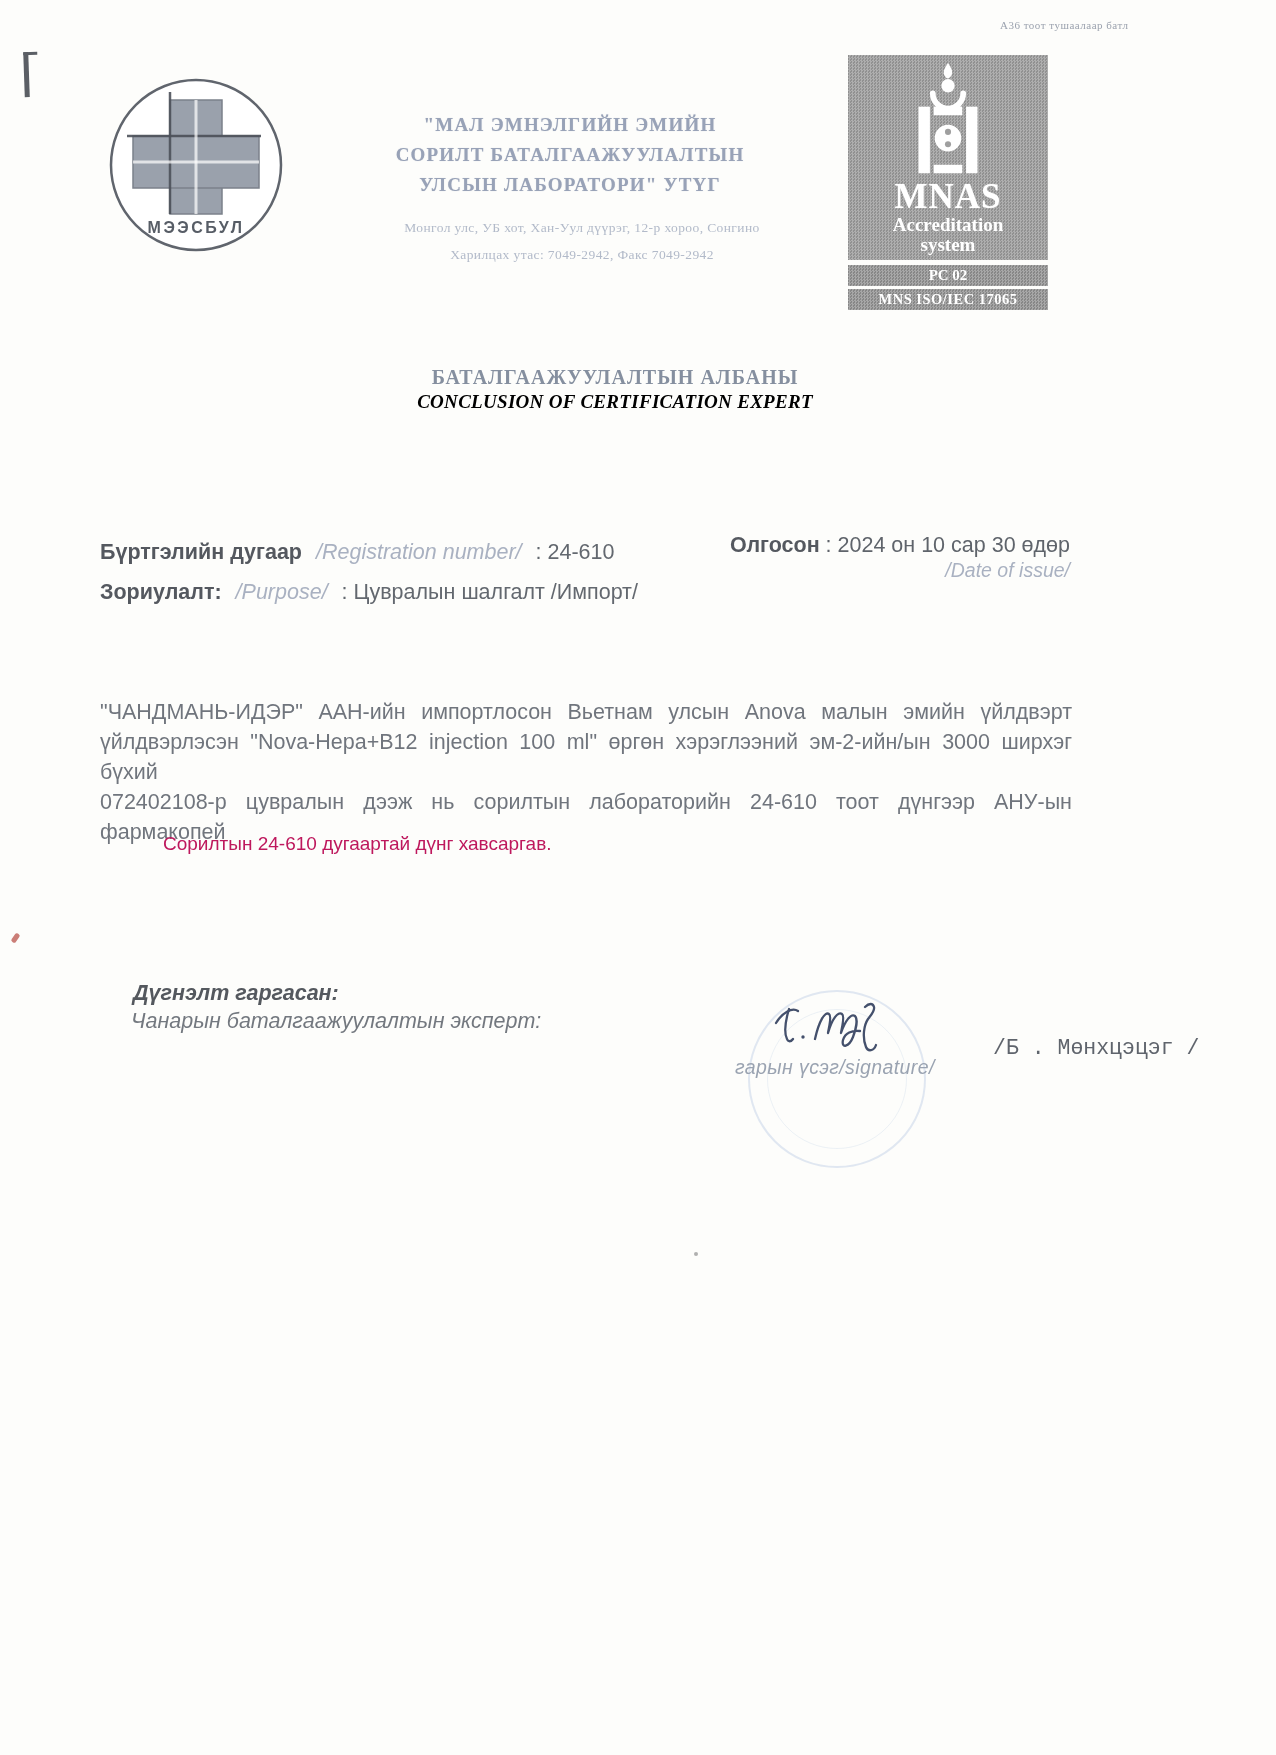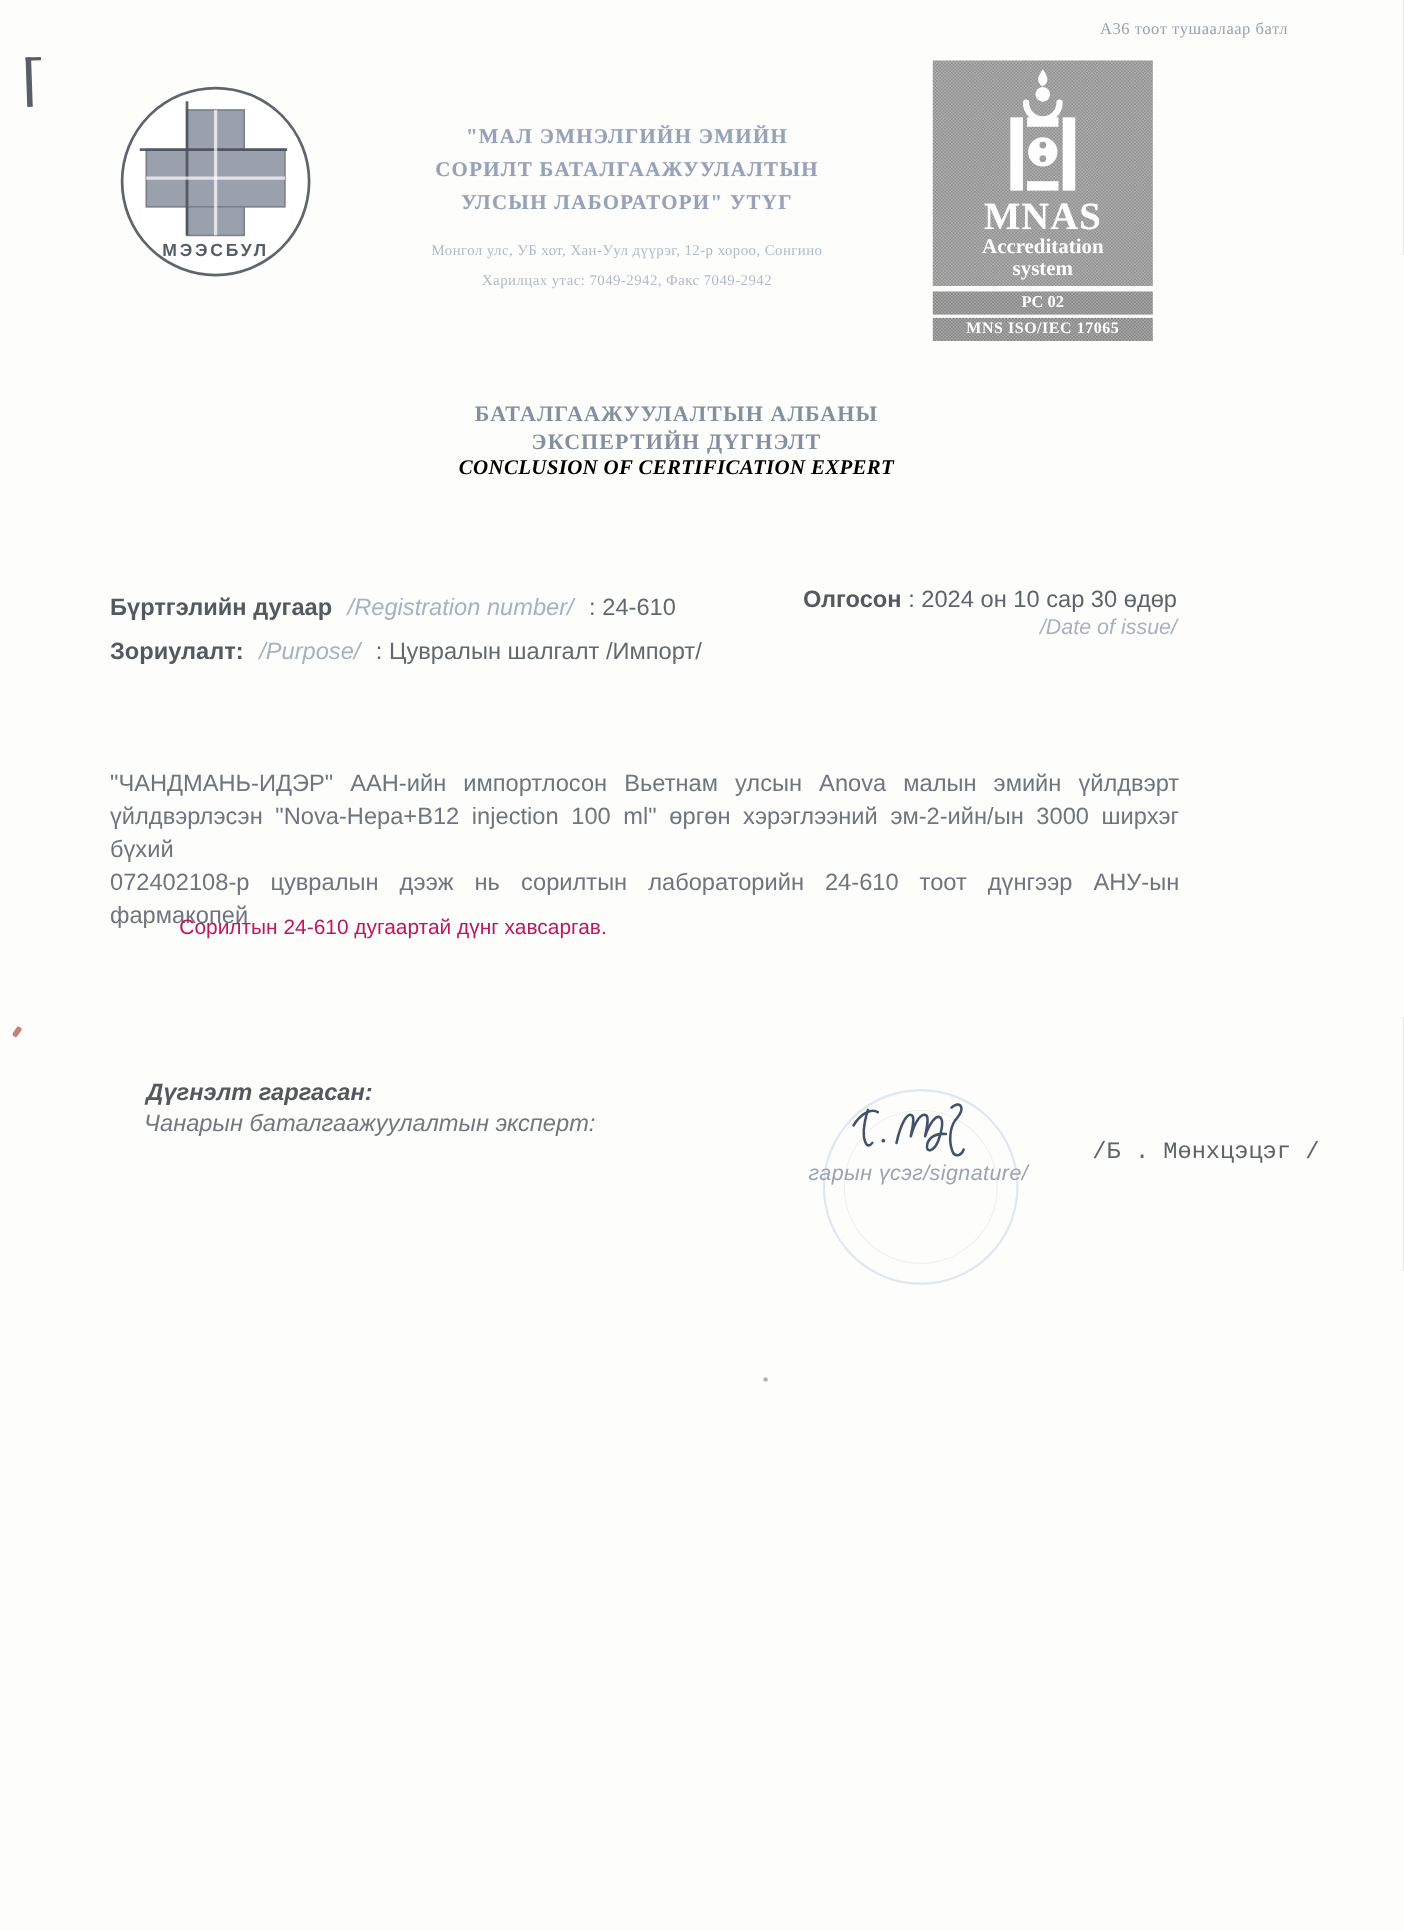--- a/index.html
+++ b/index.html
@@ -11,30 +11,30 @@
 
   
   .artifact-corner { position:absolute; left:24px; top:52px; width:9px; height:42px;
     border-left:5px solid #3f444b; border-top:3px solid #3f444b; opacity:.85; transform:rotate(-2deg); }
   .speck-red { position:absolute; left:13px; top:933px; width:5px; height:10px;
     background:#b5473e; opacity:.7; border-radius:2px; transform:rotate(35deg); }
   .speck-gray { position:absolute; left:694px; top:1252px; width:4px; height:4px;
     background:#9c9c9c; border-radius:50%; opacity:.8; }
 
   .corner-note { position:absolute; left:1000px; top:19px; font-family:"Liberation Serif",serif;
-    font-size:15px; color:#9ba2ae; letter-spacing:.5px; }
+    font-size:11px; color:#9ba2ae; letter-spacing:.5px; }
 
   
   .org-logo { position:absolute; left:107px; top:76px; }
 
   
   .org-name { position:absolute; left:350px; top:110px; width:440px; text-align:center;
     font-family:"Liberation Serif",serif; font-weight:bold; font-size:19px; line-height:30px;
     letter-spacing:1.2px; color:#98a2b7; text-shadow:0 0 1px rgba(152,162,183,.45); }
-  .org-address { position:absolute; left:350px; top:214px; width:440px; text-align:center;
+  .org-address { position:absolute; left:362px; top:214px; width:440px; text-align:center;
     font-family:"Liberation Serif",serif; font-size:13.5px; line-height:27px;
     letter-spacing:.4px; color:#b2bac9; }
 
   
   .mnas-box { position:absolute; left:848px; top:55px; width:200px; text-align:center; color:#fff;
     background-color:#9f9f9f;
     background-image:repeating-conic-gradient(rgba(255,255,255,.16) 0% 25%, rgba(50,50,50,.13) 0% 50%);
     background-size:3px 3px; padding-bottom:5px; }
   .mnas-emblem { display:block; margin:6px auto 0; }
   .mnas-name { font-family:"Liberation Serif",serif; font-weight:bold; font-size:35px;
@@ -135,21 +135,20 @@
     </svg>
     <div class="mnas-name">MNAS</div>
     <div class="mnas-sys">Accreditation</div>
     <div class="mnas-sys">system</div>
   </div>
   <div class="mnas-band code">PC 02</div>
   <div class="mnas-band standard">MNS ISO/IEC 17065</div>
 
   <div class="doc-title">
     <div class="mn">БАТАЛГААЖУУЛАЛТЫН АЛБАНЫ</div>
-    <div class="mn">ЭКСПЕРТИЙН ДҮГНЭЛТ</div>
     <div class="en">CONCLUSION OF CERTIFICATION EXPERT</div>
   </div>
 
   <div class="f-row row-reg">
     <span class="f-label">Бүртгэлийн дугаар</span>
     <span class="f-en">/Registration number/</span>
     <span class="f-val">: 24-610</span>
   </div>
 
   <div class="issued">

